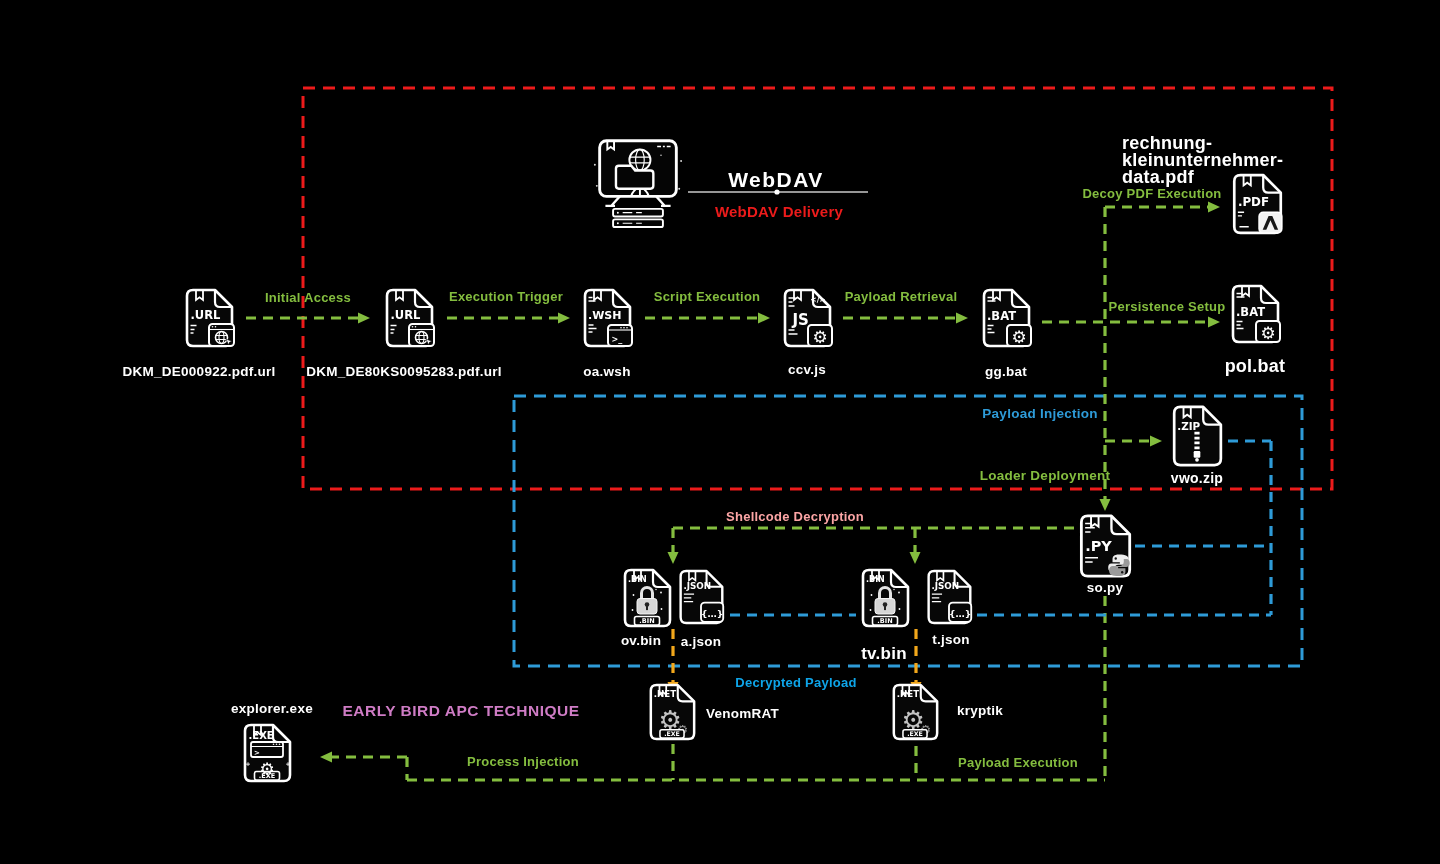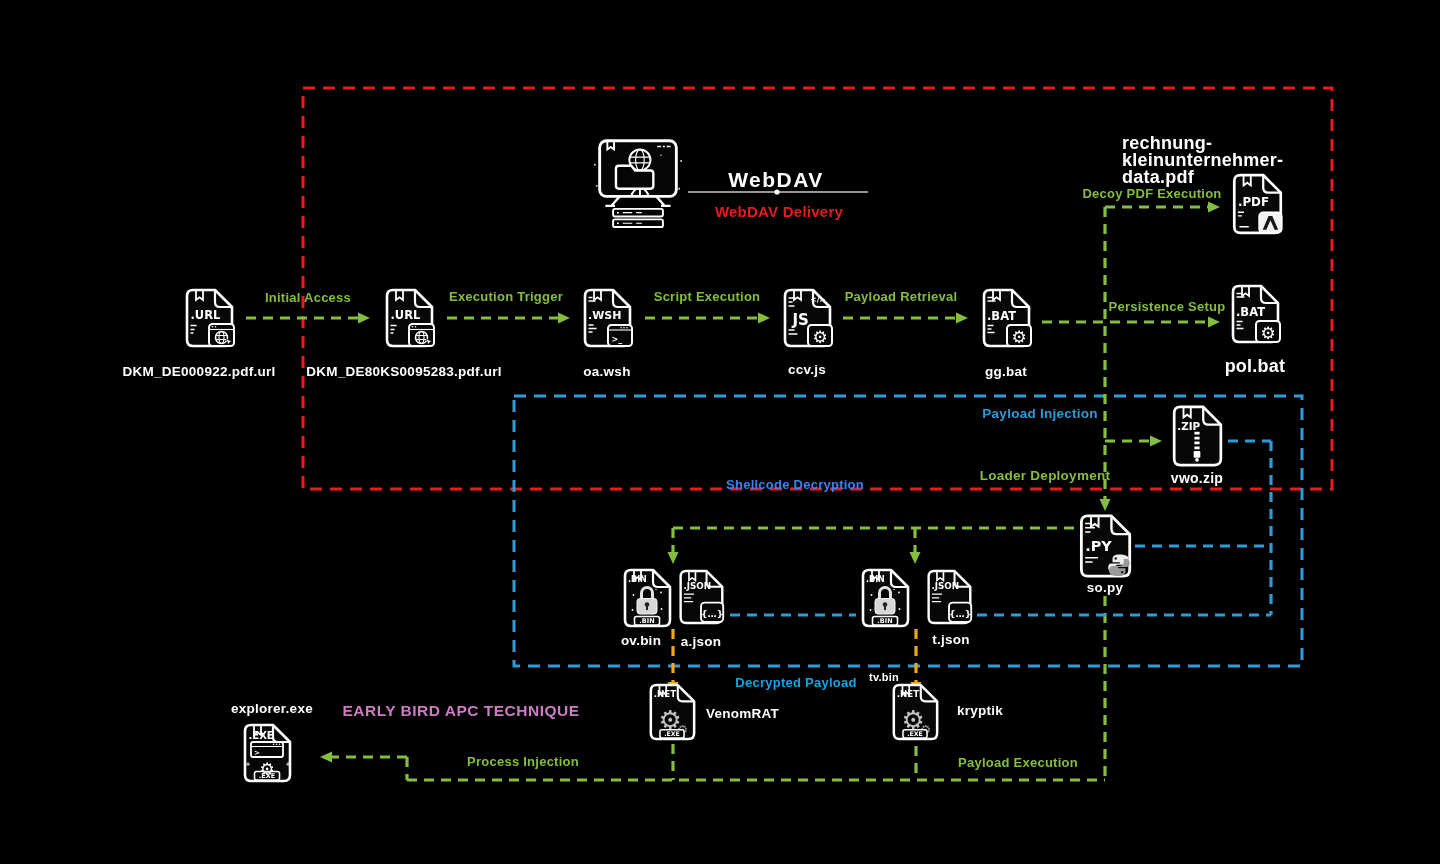--- a/index.html
+++ b/index.html
@@ -219,21 +219,21 @@
 <g fill="#fff">
           <circle cx="13.5" cy="27" r="0.9"></circle>
           <circle cx="41" cy="24.5" r="0.9"></circle>
           <circle cx="12.5" cy="42" r="0.9"></circle>
           <circle cx="41.5" cy="41" r="0.9"></circle>
           <circle cx="36" cy="21.5" r="0.7"></circle>
         </g>
         <rect x="14.5" y="48.5" width="25" height="8.5" rx="2" fill="#070707" stroke="#fff" stroke-width="1.6"></rect>
         <text x="27" y="55" font-size="6.5" font-weight="bold" fill="#fff" font-family="'DejaVu Sans',sans-serif" text-anchor="middle">.BIN</text>
       </svg></div>
-    <div class="lbl" style="left: 884px; top: 677px; font-size: 11px;">tv.bin</div>
+    <div class="lbl" style="left: 884px; top: 654px; font-size: 17px;">tv.bin</div>
     <div class="node" style="left: 924px; top: 569px; width: 50px; height: 56px;"><svg viewBox="0 0 54 60" width="100%" height="100%">
 <path d="M11 2 H33 L50 19 V52 Q50 58 44 58 H11 Q5 58 5 52 V8 Q5 2 11 2 Z" fill="#070707" stroke="#fff" stroke-width="2.6" stroke-linejoin="round"></path>
 <path d="M33 2 V14 Q33 19 38 19 H50" fill="none" stroke="#fff" stroke-width="2.2"></path>
 <path d="M14 2 V12 L17.5 9.4 L21 12 V2" fill="none" stroke="#fff" stroke-width="1.8"></path>
         <text x="8" y="21" font-size="9.5" font-weight="bold" fill="#fff" font-family="'DejaVu Sans',sans-serif">.JSON</text>
         <path d="M8.5 27 h11 M8.5 31 h8 M8.5 35 h10" stroke="#fff" stroke-width="1.4" fill="none"></path>
         <rect x="27" y="36" width="24" height="21" rx="4" fill="#070707" stroke="#fff" stroke-width="2"></rect>
         <text x="39" y="51.5" font-size="10" font-weight="bold" fill="#fff" font-family="'DejaVu Sans',sans-serif" text-anchor="middle">{…}</text>
       </svg></div>
     <div class="lbl" style="left: 951px; top: 639px; font-size: 13.5px;">t.json</div>
@@ -302,20 +302,20 @@
         </g>
       </svg></div>
     <div class="lbl" style="left: 308px; top: 297px; font-size: 13px; color: rgb(132, 189, 63);">Initial Access</div>
     <div class="lbl" style="left: 506px; top: 296px; font-size: 13px; color: rgb(132, 189, 63);">Execution Trigger</div>
     <div class="lbl" style="left: 707px; top: 296px; font-size: 13px; color: rgb(132, 189, 63);">Script Execution</div>
     <div class="lbl" style="left: 901px; top: 296px; font-size: 13px; color: rgb(132, 189, 63);">Payload Retrieval</div>
     <div class="lbl" style="left: 1167px; top: 306px; font-size: 13px; color: rgb(132, 189, 63);">Persistence Setup</div>
     <div class="lbl" style="left: 1152px; top: 193px; font-size: 13px; color: rgb(132, 189, 63);">Decoy PDF Execution</div>
     <div class="lbl" style="left: 1040px; top: 413px; font-size: 13.5px; color: rgb(46, 155, 216);">Payload Injection</div>
     <div class="lbl" style="left: 1033px; top: 475px; font-size: 13.5px; color: rgb(132, 189, 63); padding-left: 24px;">Loader Deployment</div>
-    <div class="lbl" style="left: 795px; top: 484px; font-size: 13px; color: #3b82f6;">Shellcode Decryption</div>
+    <div class="lbl" style="left: 795px; top: 516px; font-size: 13px; color: #fca5a5;">Shellcode Decryption</div>
     <div class="lbl" style="left: 796px; top: 682px; font-size: 13px; color: #0ea5e9;">Decrypted Payload</div>
     <div class="lbl" style="left: 517px; top: 761px; font-size: 13px; color: rgb(132, 189, 63); padding-left: 12px;">Process Injection</div>
     <div class="lbl" style="left: 1018px; top: 762px; font-size: 13px; color: rgb(132, 189, 63);">Payload Execution</div>
     <div class="lbl" style="left: 776px; top: 180px; font-size: 21px; letter-spacing: 1.5px; color: rgb(255, 255, 255);">WebDAV</div>
     <div class="lbl" style="left: 779px; top: 211px; font-size: 15px; color: rgb(236, 27, 27);">WebDAV Delivery</div>
     <div class="lbl" style="left: 461px; top: 711px; font-size: 15.5px; letter-spacing: 0.5px; color: rgb(207, 124, 197);">EARLY BIRD APC TECHNIQUE</div>
   </div>
 
 </body></html>

